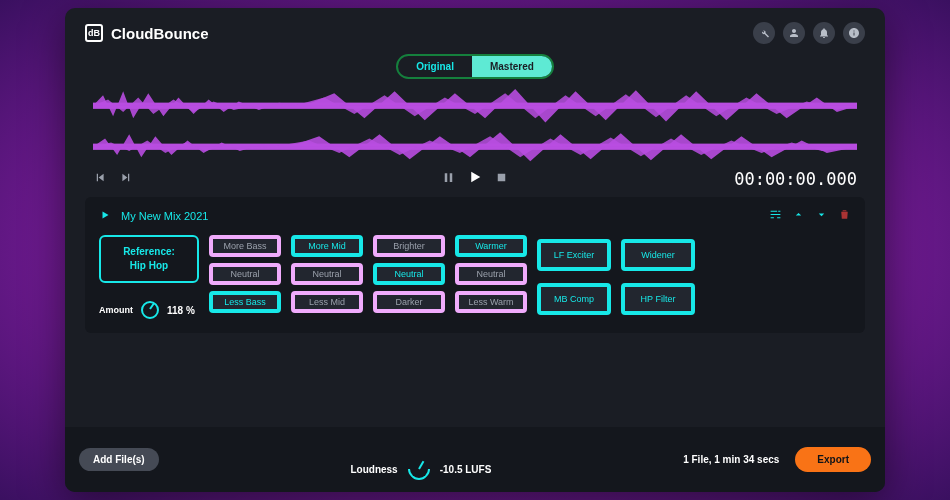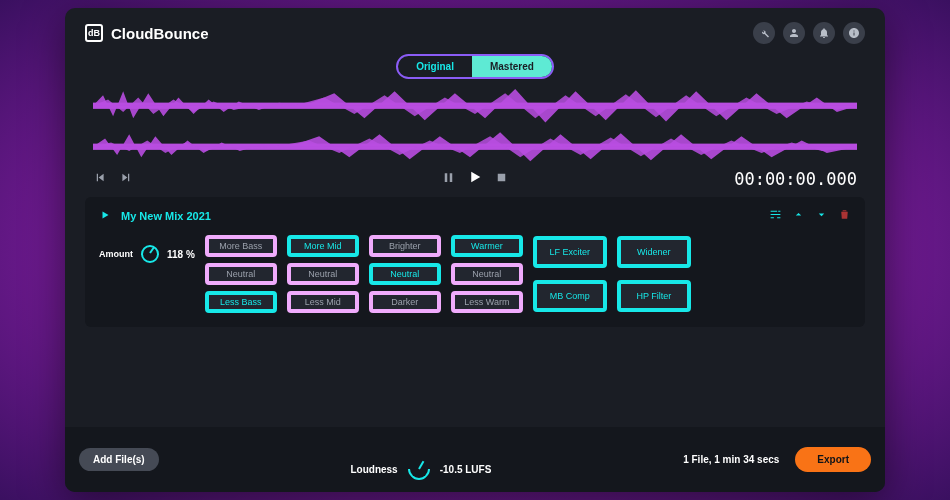--- a/index.html
+++ b/index.html
@@ -32,21 +32,21 @@
   .header-icons { display: flex; gap: 8px; }
   .hicon {
     width: 22px; height: 22px; border-radius: 50%;
     background: #3a3f4a; display: flex; align-items: center; justify-content: center;
     cursor: pointer;
   }
   .hicon svg { width: 12px; height: 12px; fill: #b8bec8; }
 
   .toggle { display: flex; justify-content: center; margin-top: 2px; }
   .toggle-pill {
-    display: flex; border: 2px solid #8b5cf6; border-radius: 18px; overflow: hidden;
+    display: flex; border: 2px solid #15803d; border-radius: 18px; overflow: hidden;
   }
   .toggle-btn {
     padding: 5px 18px; font-size: 10px; font-weight: bold; cursor: pointer;
     background: transparent; color: #17e8e8;
   }
   .toggle-btn.active { background: #5eead4; color: #1a1d24; }
 
   .waveform {
     margin: 8px 28px 0 28px; height: 78px;
     display: flex; flex-direction: column; gap: 3px;
@@ -67,21 +67,21 @@
   .tbtn.big svg { width: 18px; height: 18px; fill: #fff; }
   .timecode { font-size: 17px; color: #fff; font-family: monospace; }
 
   .track-panel {
     margin: 6px 20px 0 20px; background: #14171d; border-radius: 6px;
     padding: 10px 14px 14px 14px; position: relative;
   }
   .track-header { display: flex; align-items: center; justify-content: space-between; }
   .track-left { display: flex; align-items: center; gap: 10px; }
   .play-small svg { width: 12px; height: 12px; fill: #17e8e8; }
-  .track-name { color: #17e8e8; font-size: 11px; font-weight: bold; }
+  .track-name { color: #17e8e8; font-size: 11px; font-weight: normal; }
   .track-actions { display: flex; gap: 10px; align-items: center; }
   .track-actions svg { width: 13px; height: 13px; fill: #17e8e8; cursor: pointer; }
   .trash svg { fill: #a33; }
 
   .controls-grid {
     display: flex; gap: 10px; margin-top: 10px; align-items: stretch;
   }
   .ref-box {
     border: 2px solid #17e8e8; border-radius: 6px;
     padding: 8px 10px; width: 100px;
@@ -244,20 +244,24 @@
               <path d="M7 10l5 5 5-5z"></path>
             </svg></span>
         <span class="trash"><svg viewBox="0 0 24 24">
               <path d="M6 7h12l-1 13H7zM9 4h6l1 2H8z"></path>
             </svg></span>
       </div>
     </div>
 
     <div class="controls-grid">
       <div style="display:flex;flex-direction:column;gap:8px;">
+        <div class="ref-box">
+          <span>Reference:</span>
+          <span>Hip Hop</span>
+        </div>
         <div class="amount-row">
           <span class="amount-label">Amount</span>
           <div class="knob"></div>
           <span class="amount-val">118 %</span>
         </div>
       </div>
 
       <div class="col">
         <div class="chip">More Bass</div>
         <div class="chip">Neutral</div>

